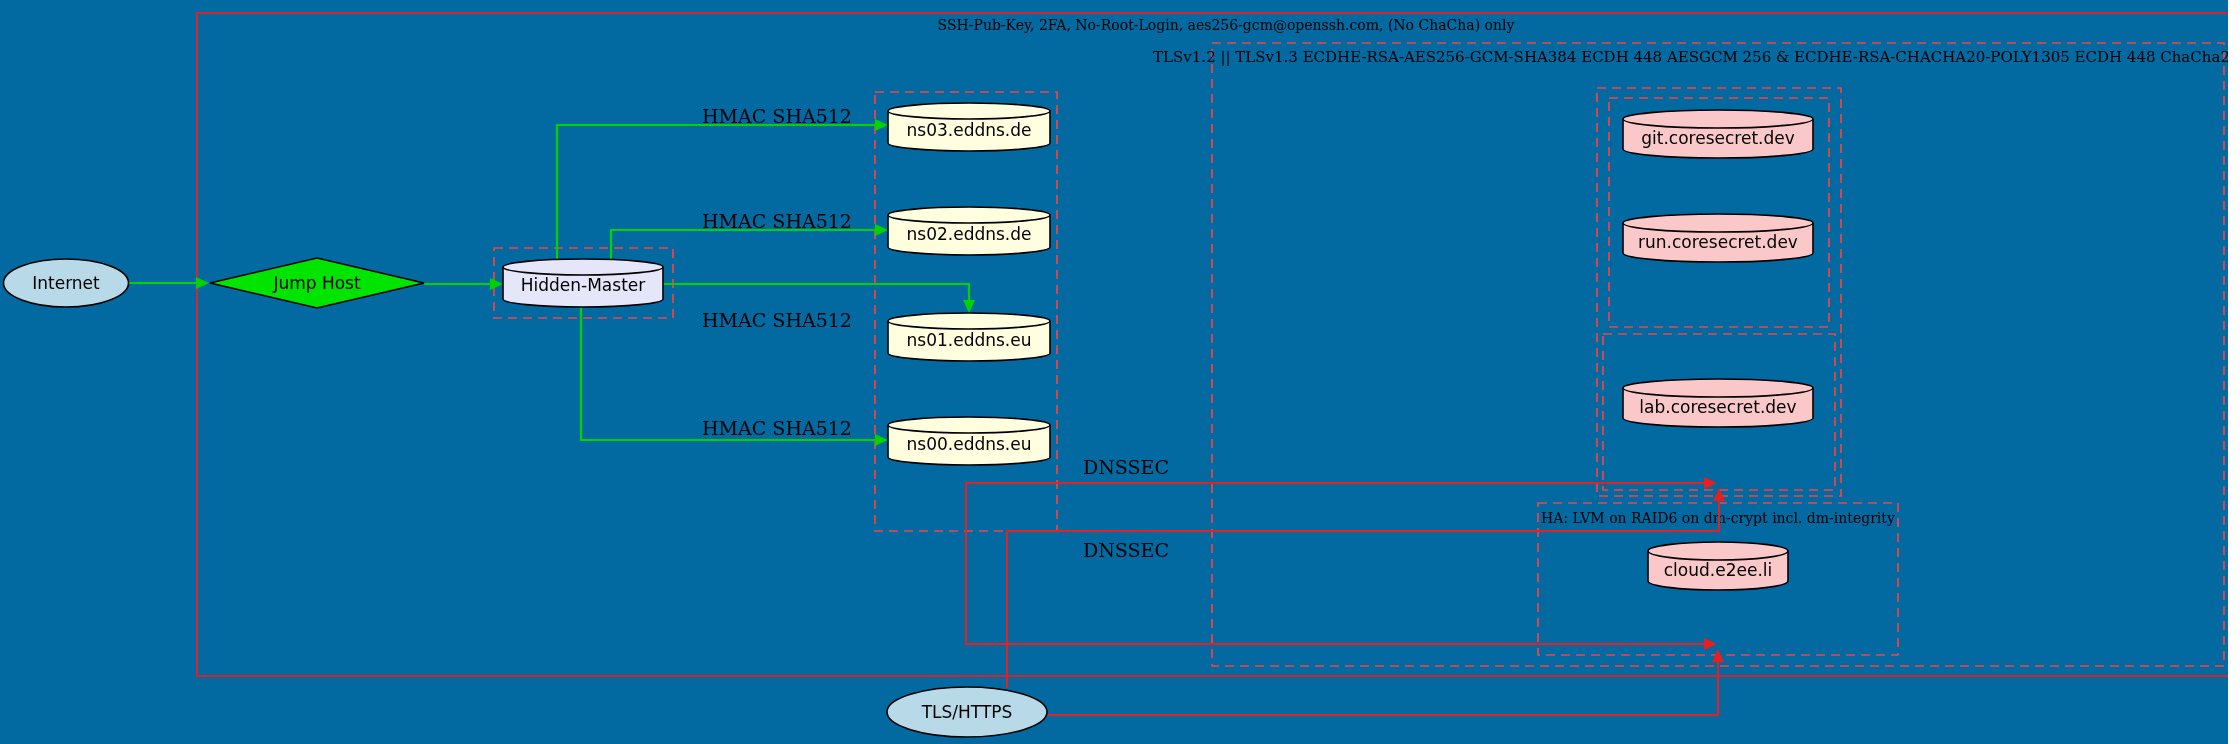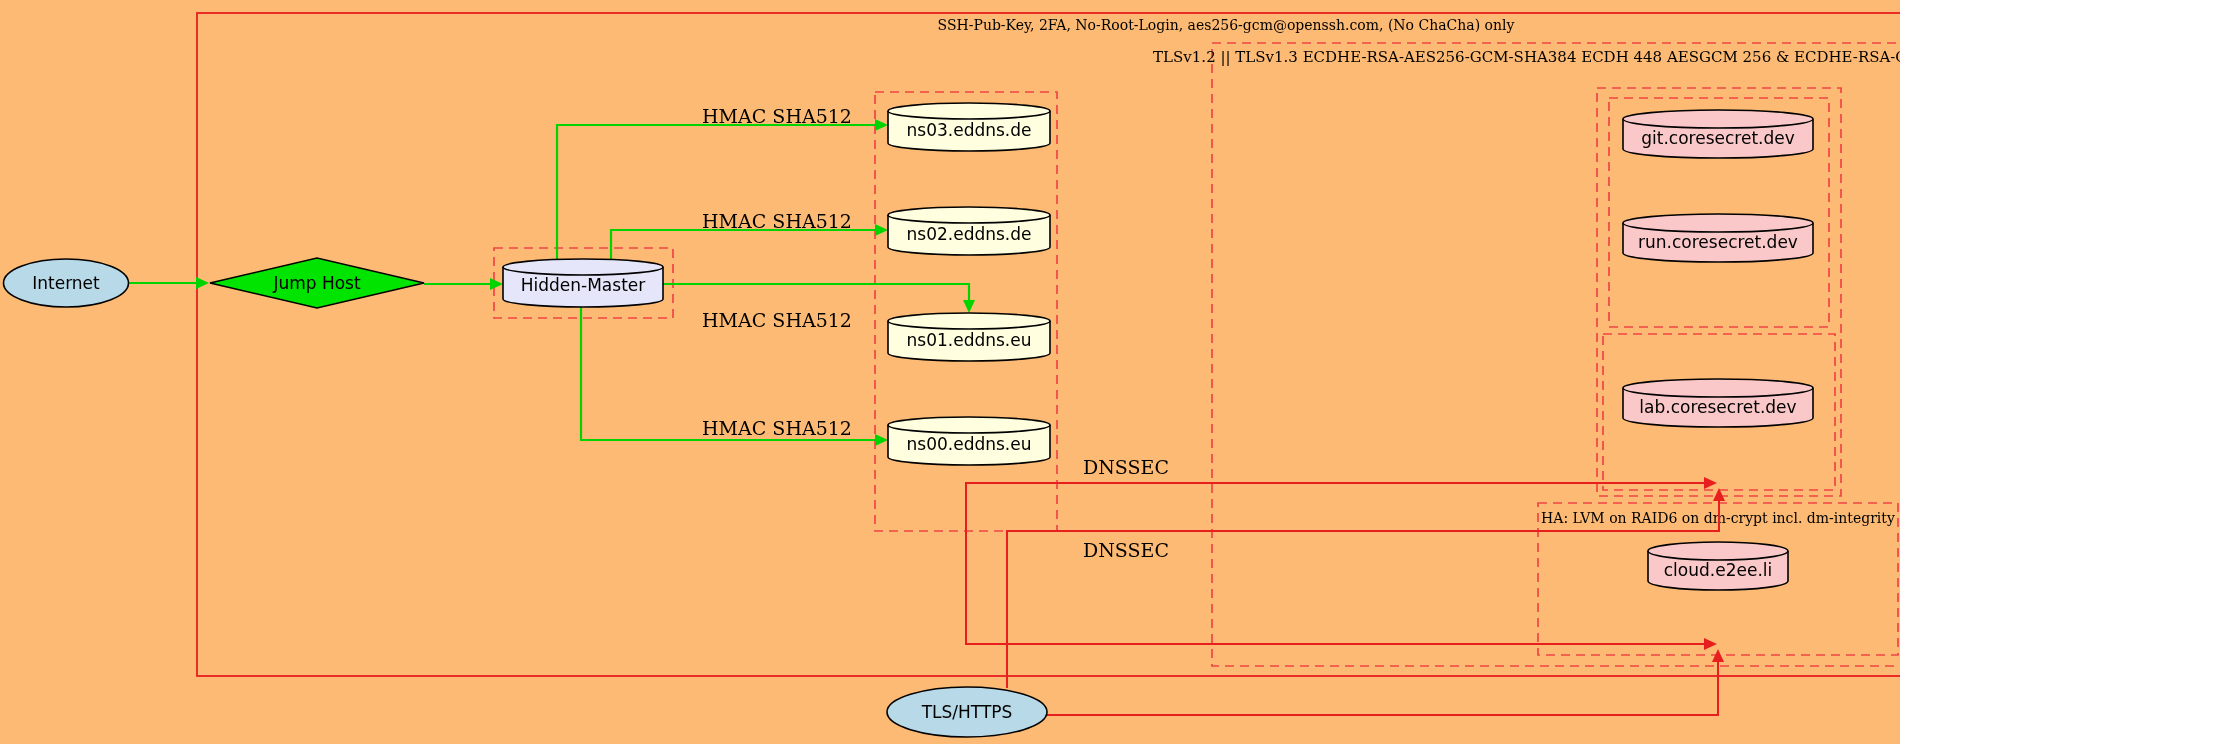--- a/index.html
+++ b/index.html
@@ -1,16 +1,16 @@
 <!DOCTYPE html>
 <html><head>
 <meta charset="utf-8">
 <style>
   html,body{margin:0;padding:0;background:#ffffff;}
-  .stage{position:relative;width:1900px;height:744px;background:#fdba74;overflow:hidden;text-decoration:underline;}
+  .stage{position:relative;width:2228px;height:744px;background:#0369a1;overflow:hidden;text-decoration:underline;}
   svg{display:block;}
   text{font-family:"DejaVu Sans",sans-serif;fill:#000000;}
   .edge-label{font-family:"DejaVu Serif",serif;font-size:19px;}
   .cluster-label{font-family:"DejaVu Serif",serif;font-size:14px;}
   .tls-label{font-family:"DejaVu Serif",serif;font-size:15px;}
   .node-label{font-size:17px;}
 </style>
 </head>
 <body>
 

